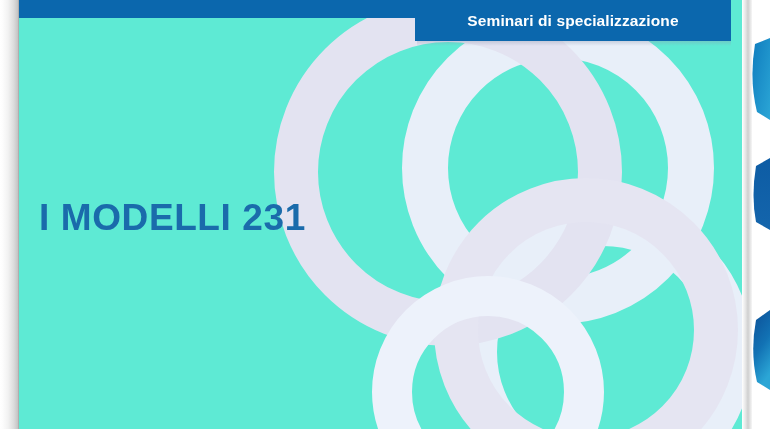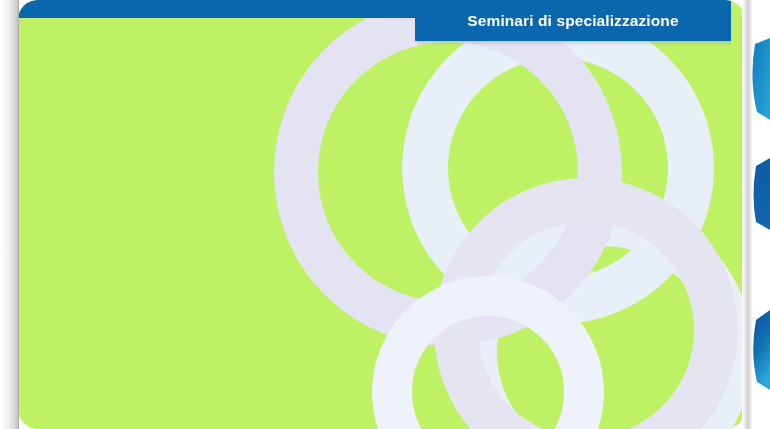--- a/index.html
+++ b/index.html
@@ -16,23 +16,22 @@
     font-family: "Liberation Sans", sans-serif;
   }
 
   
   .paper {
     position: absolute;
     left: 18px;
     top: 0;
     width: 727px;
     height: 429px;
-    background: #bef264;
-    overflow: hidden;
-    border-radius: 20px;
+    background: #5eead4;
+    overflow: hidden;
   }
 
   
   .gutter {
     position: absolute;
     left: 0; top: 0;
     width: 19px; height: 429px;
     background: linear-gradient(to right,
         #ffffff 0%, #fdfdfd 12%, #f2f2f2 42%,
         #dcdcdc 72%, #c9c9c9 90%, #b9b9b9 100%);
@@ -169,20 +168,21 @@
 
     <div class="bar-thin" style="left:0; width:399px;"></div>
 
     <div class="bar-label-shadow" style="left:399px; width:314px;"></div>
 
     <div class="bar-label" style="left:397px; width:316px;">
       <span>Seminari di specializzazione</span>
     </div>
 
     <div class="title-block" style="left:21px;">
+      <p class="maintitle">I MODELLI 231</p>
     </div>
 
   </div>
 
   <div class="next-page">
     <svg width="19" height="429" viewBox="0 0 19 429">
       <defs>
         <linearGradient id="bg1" x1="0" y1="0" x2="1" y2="1">
           <stop offset="0%" stop-color="#0f7cbe"></stop>
           <stop offset="100%" stop-color="#2ba6d6"></stop>

